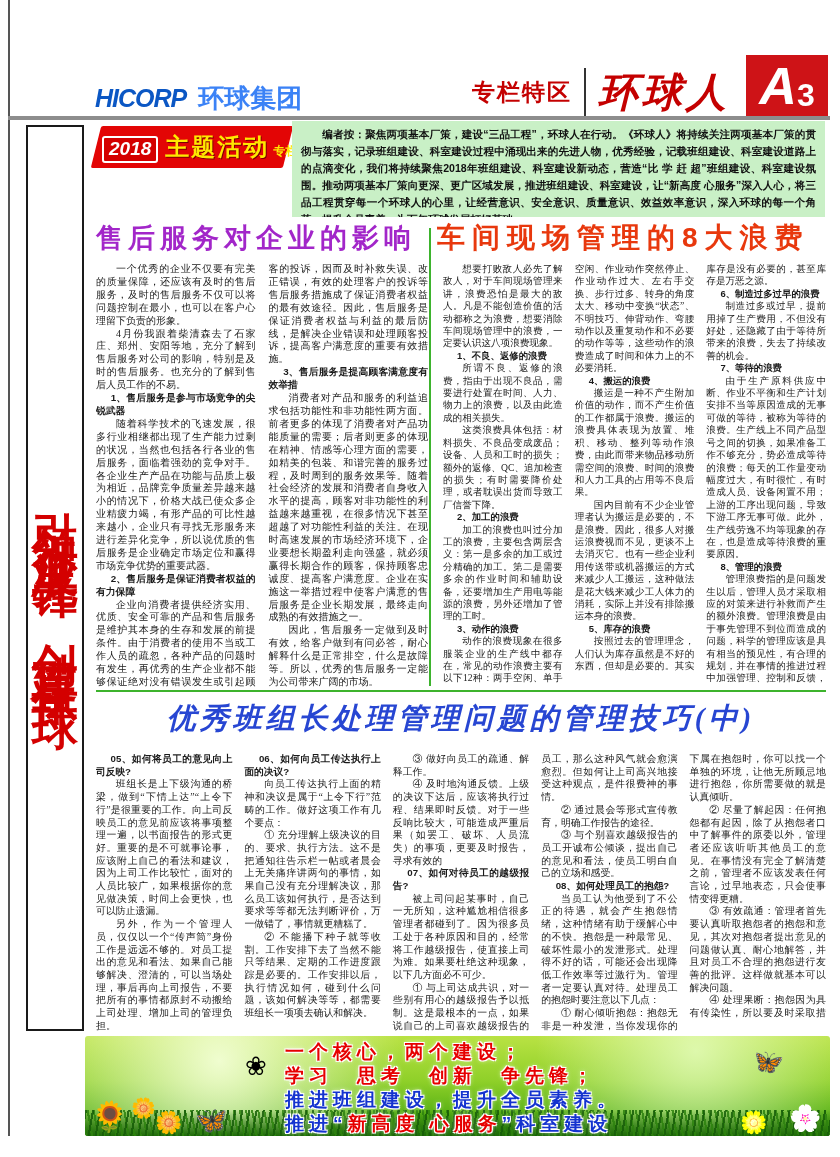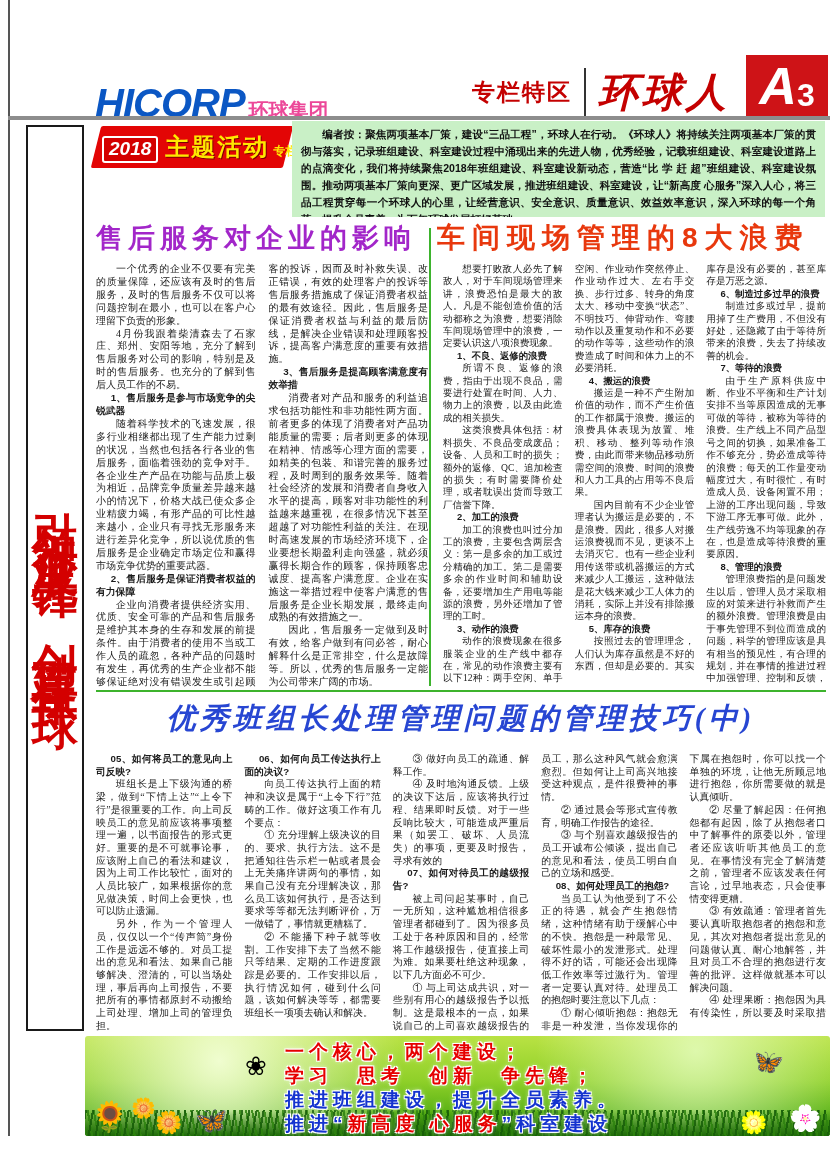--- a/index.html
+++ b/index.html
@@ -4,22 +4,22 @@
 <style>
   html,body{margin:0;padding:0;background:#ffffff;}
   .page{position:relative;width:840px;height:1157px;background:#fff;overflow:hidden;
         font-family:"Liberation Serif","DejaVu Serif",serif;}
   
   .left-rule{position:absolute;left:8px;top:0;width:2px;height:1136px;background:#555;}
   
   .masthead{position:absolute;left:90px;top:55px;width:740px;height:62px;}
   .logo{position:absolute;left:5px;top:26px;white-space:nowrap;}
   .logo-en{font-family:"Liberation Sans","DejaVu Sans",sans-serif;font-style:italic;font-weight:900;
-           font-size:40px;color:#0b57c4;letter-spacing:-1px;}
-  .logo-cn{font-family:"Liberation Sans","DejaVu Sans",sans-serif;font-weight:900;font-size:20px;color:#ec4899;}
+           font-size:25px;color:#0b57c4;letter-spacing:-1px;}
+  .logo-cn{font-family:"Liberation Sans","DejaVu Sans",sans-serif;font-weight:900;font-size:26px;color:#3b82f6;margin-left:8px;}
   .mast-right{position:absolute;right:100px;top:12px;display:flex;align-items:center;height:50px;margin-left:28px;}
   .section-name{font-family:"Liberation Sans","DejaVu Sans",sans-serif;font-weight:800;font-size:23px;color:#c40000;letter-spacing:2px;}
   .mast-divider{width:2px;height:48px;background:#333;margin:0 12px;}
   .brand{font-style:italic;font-weight:bold;font-size:40px;color:#c40000;letter-spacing:4px;}
   .a3{position:absolute;right:12px;top:55px;width:82px;height:61px;background:#ce1317;color:#fff;
       display:flex;align-items:center;justify-content:center;
       font-family:"Liberation Sans","DejaVu Sans",sans-serif;font-weight:900;}
   .a3 .a{font-size:52px;font-style:italic;line-height:1;}
   .a3 .n{font-size:32px;line-height:1;margin-top:18px;}
   .gray-rule{position:absolute;left:8px;top:116px;width:822px;height:4px;background:#8d8d8d;}

